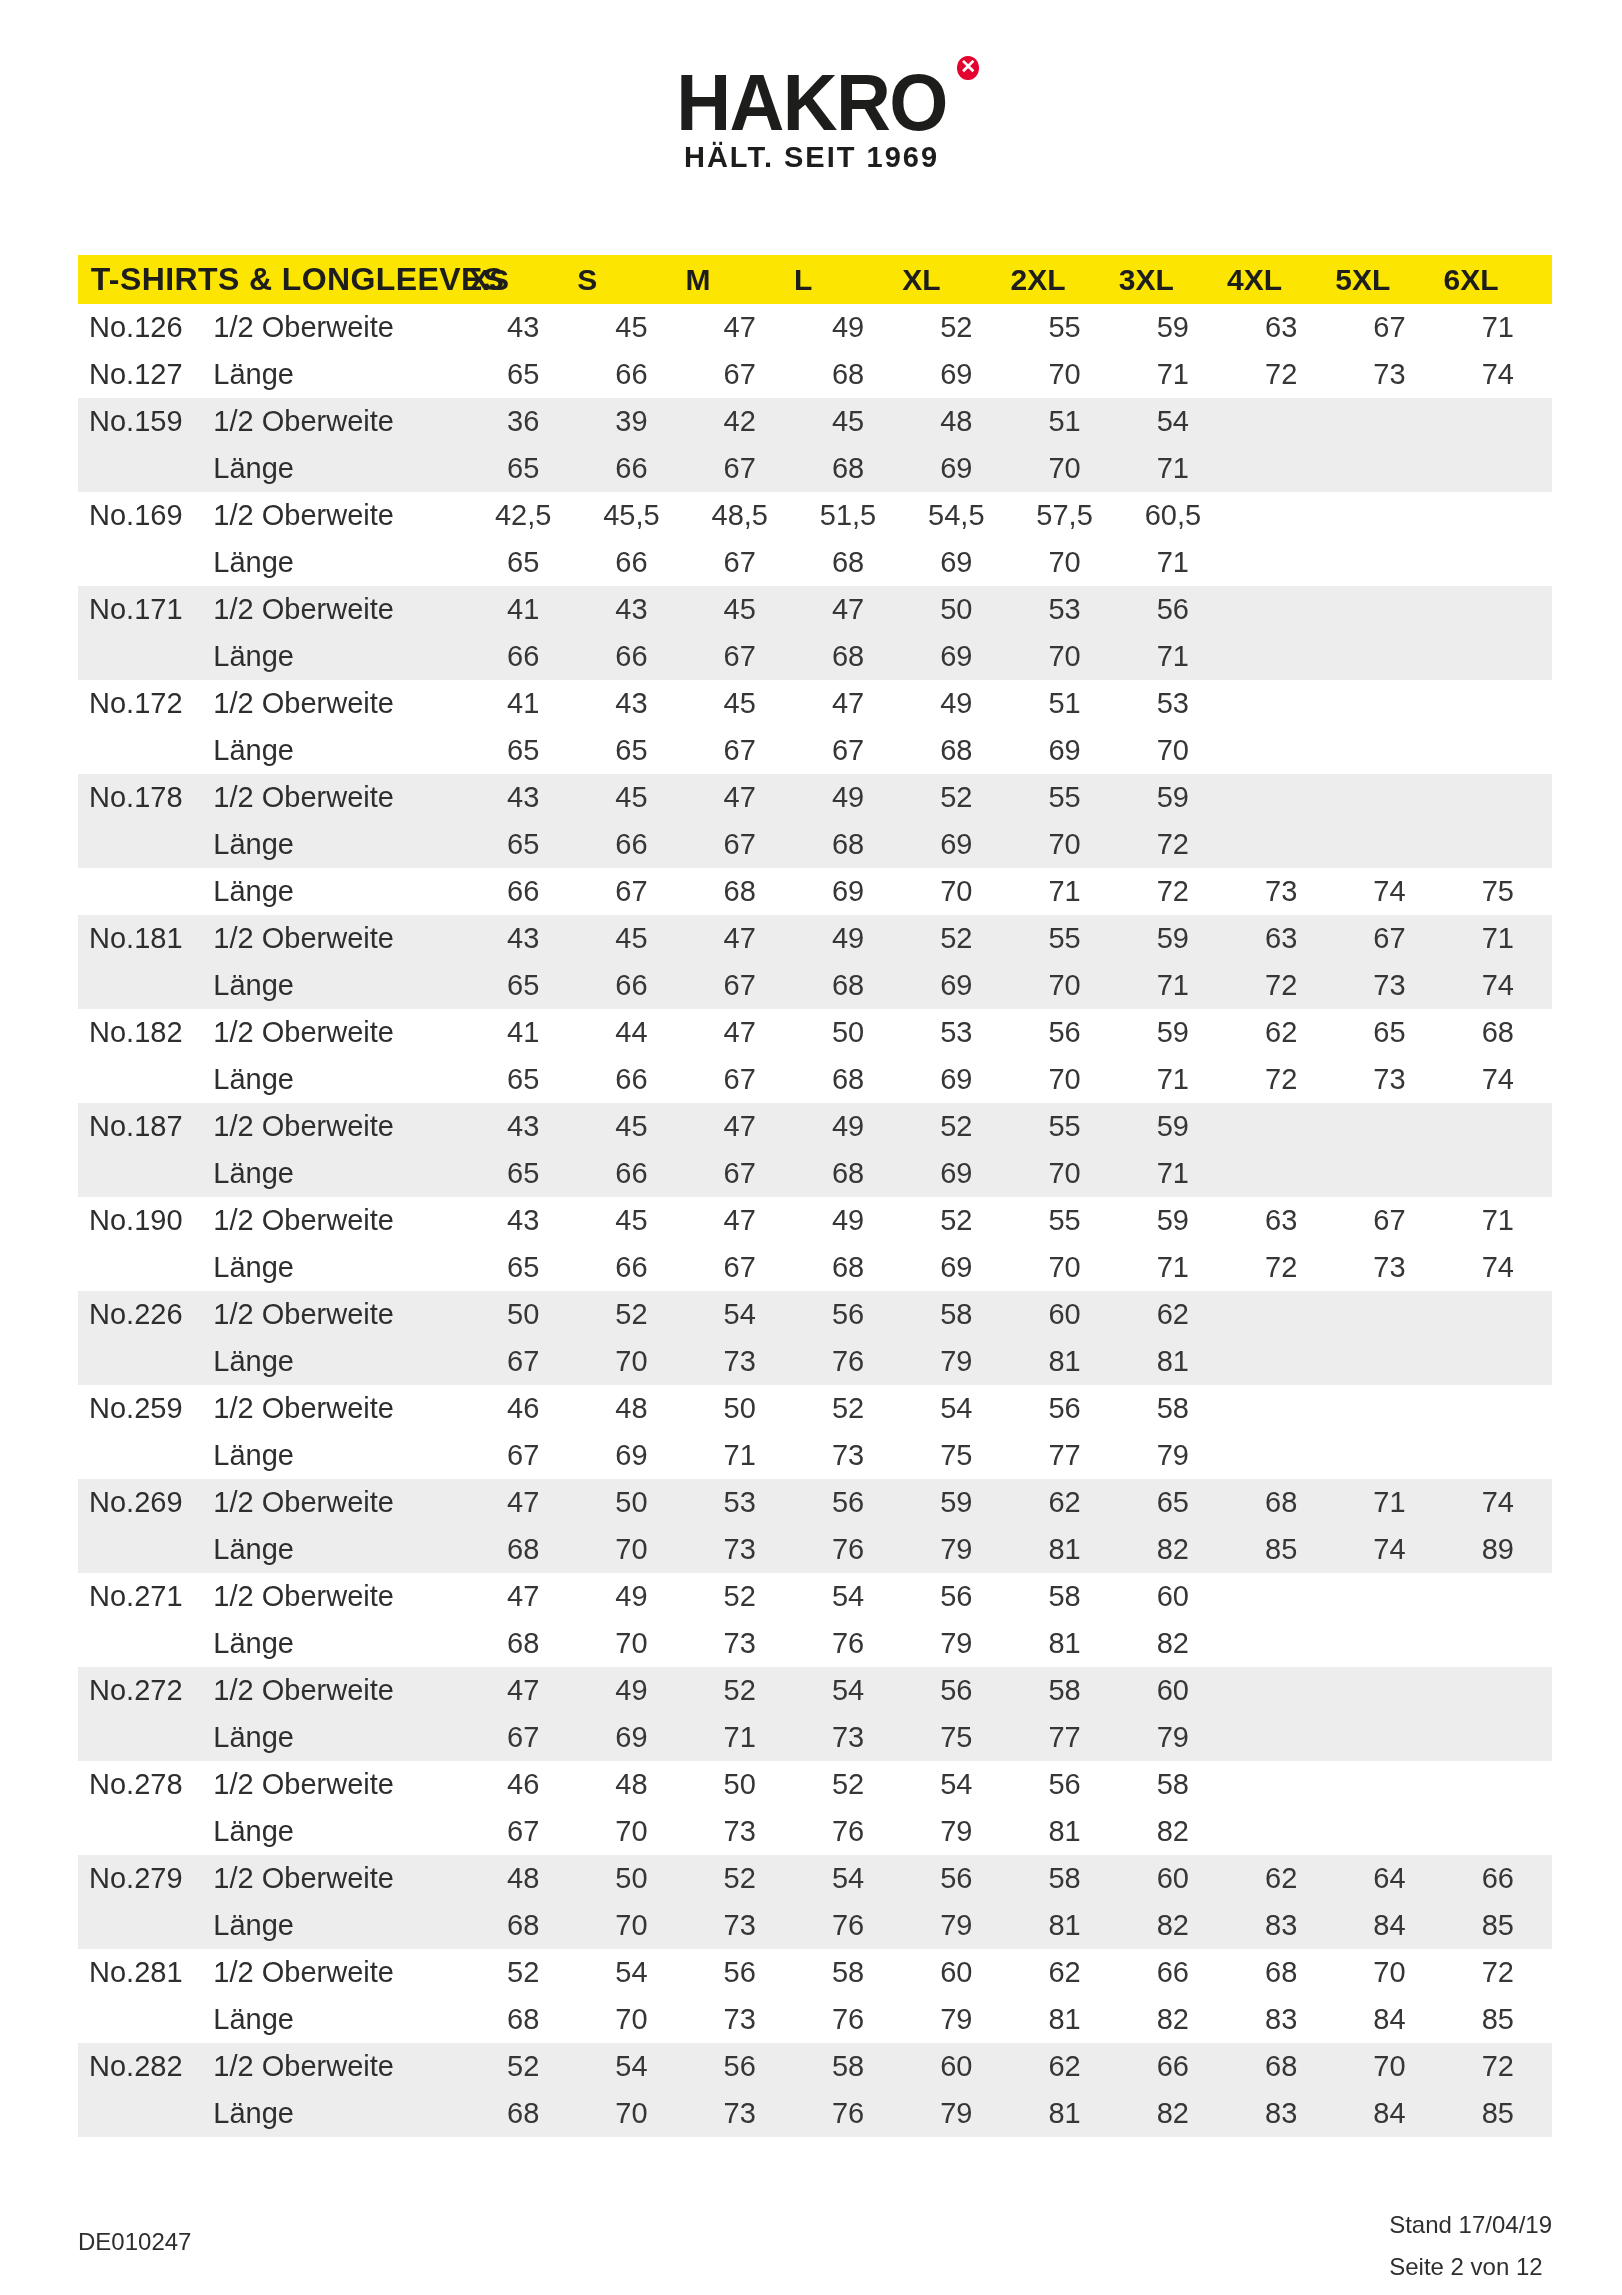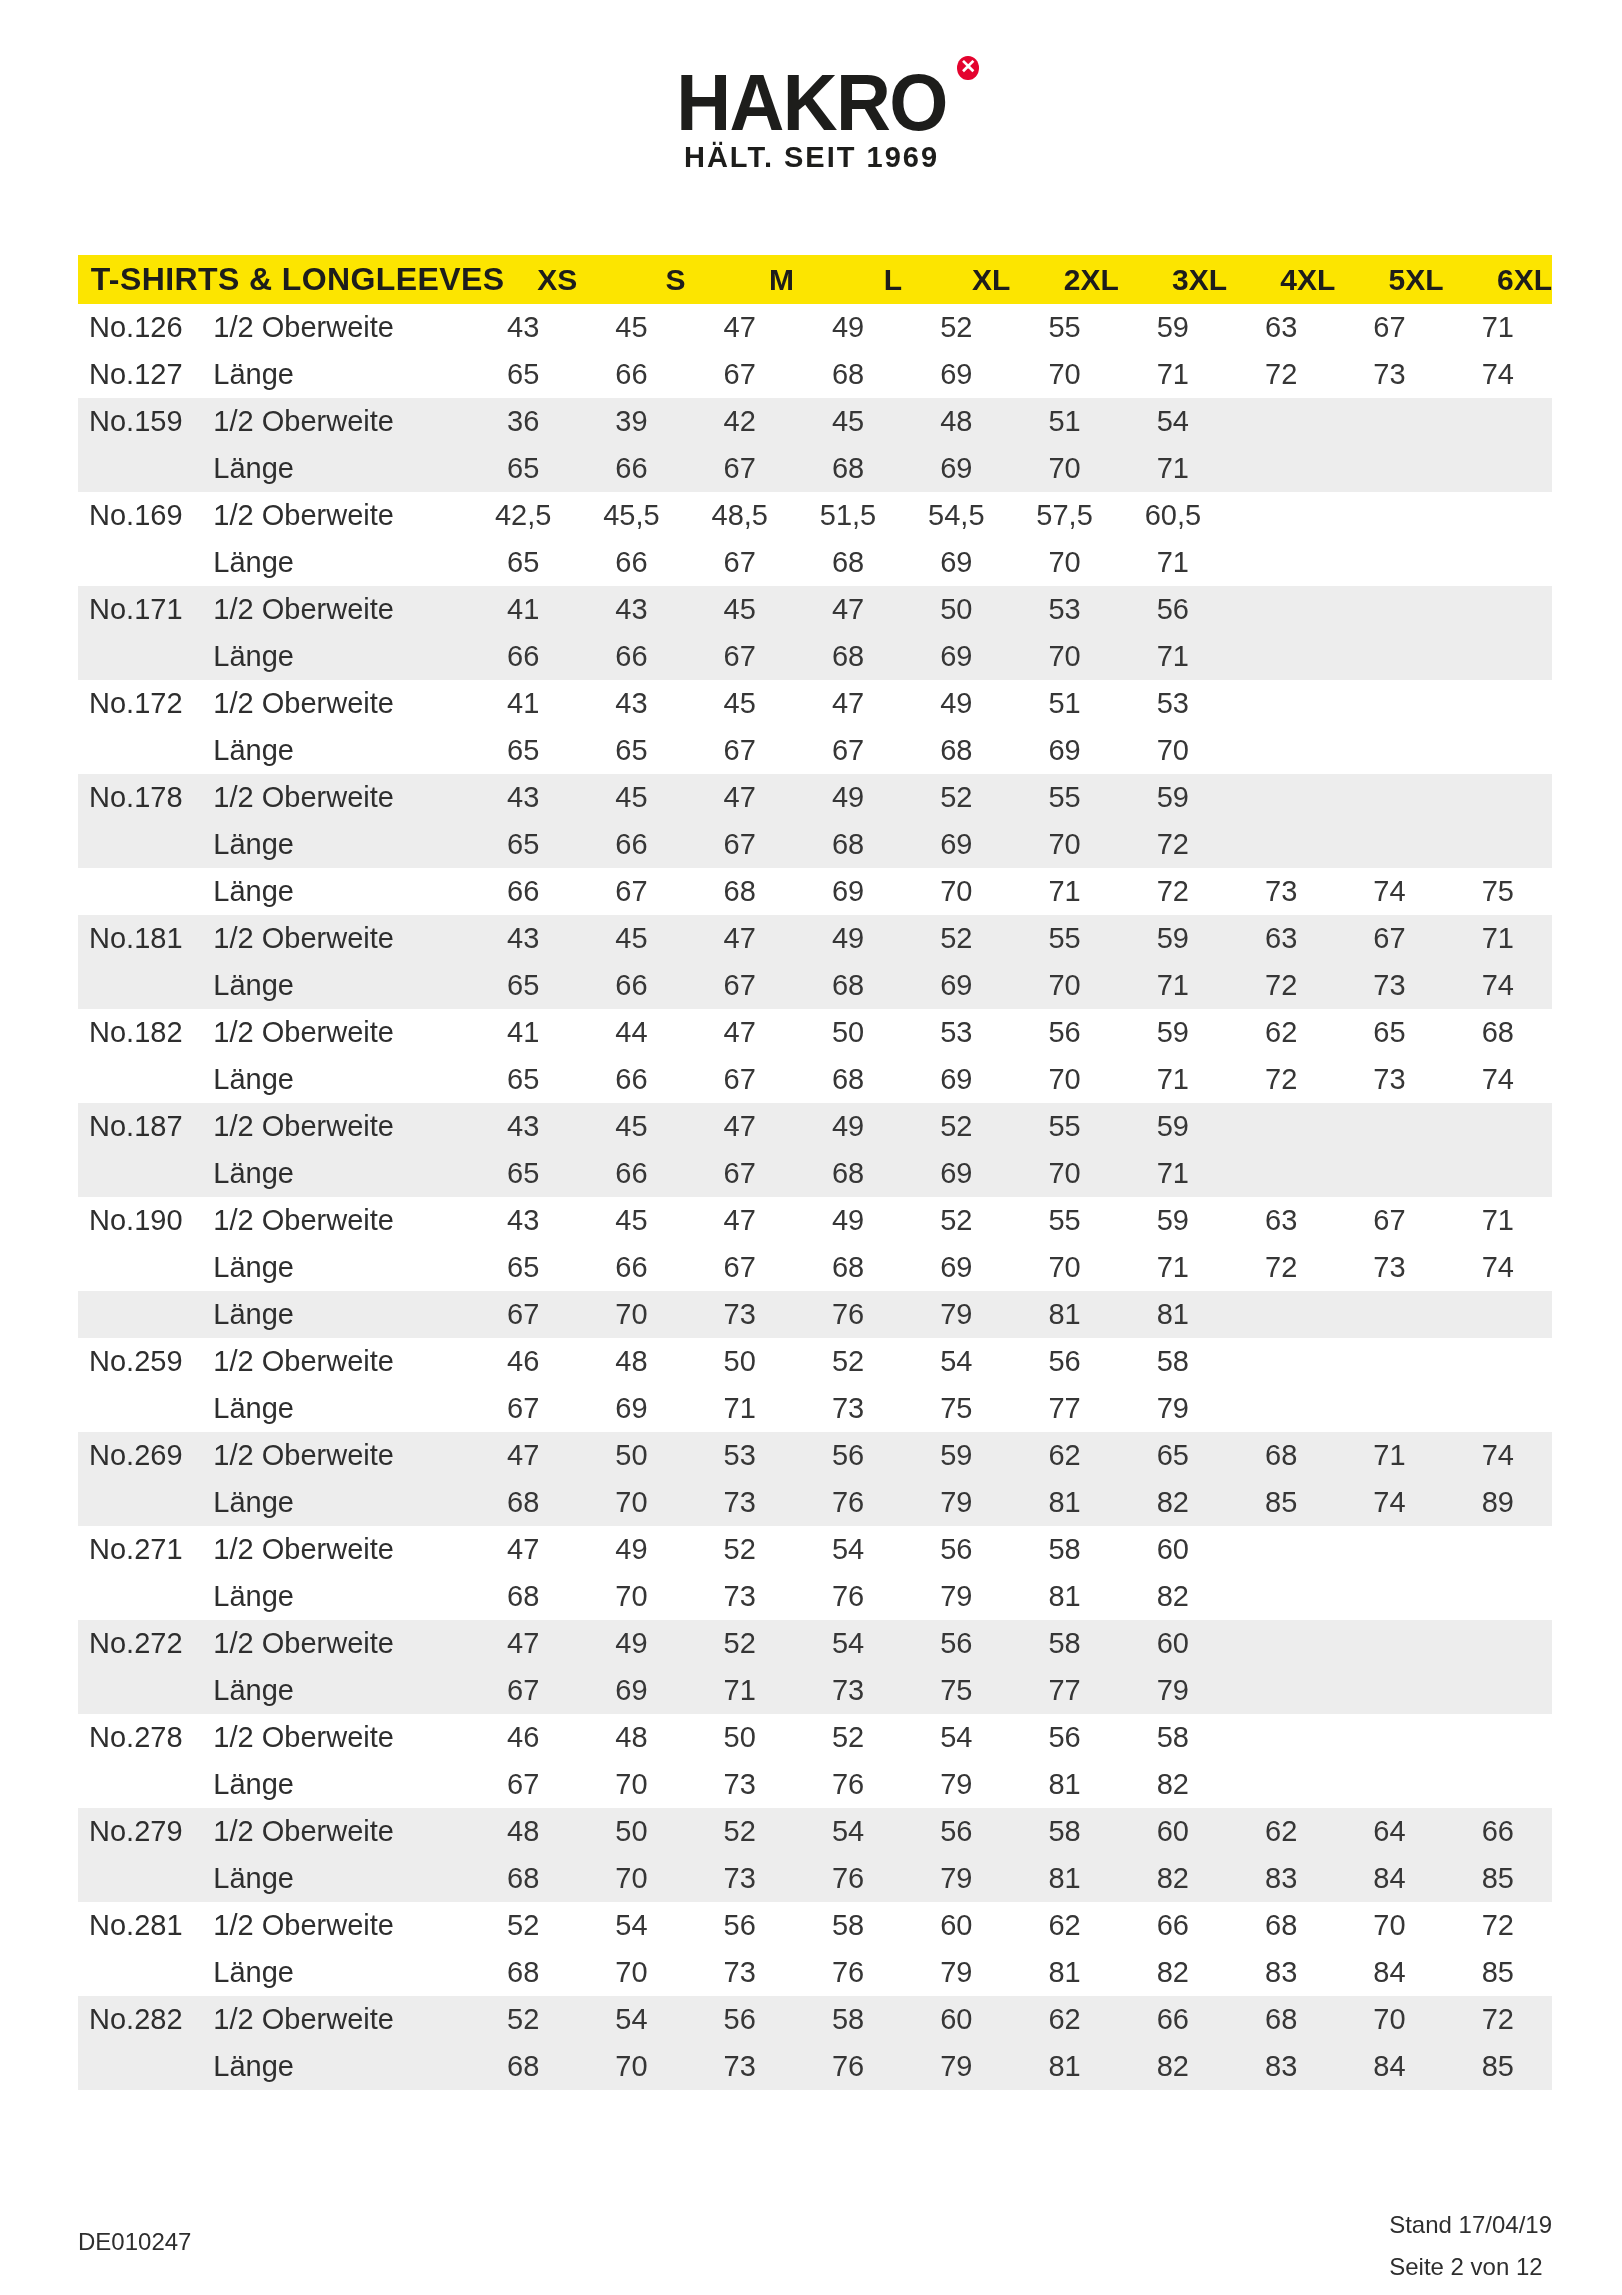--- a/index.html
+++ b/index.html
@@ -22,21 +22,21 @@
   .logo-x{color:#fff;font-size:19px;font-weight:800;line-height:1;transform:translateY(-0.8px);}
   .logo-tagline{font-size:29px;font-weight:700;letter-spacing:2px;color:var(--ink);align-self:center;}
 
   
   table.size-table{position:absolute;left:78px;top:255px;width:1474px;border-collapse:collapse;table-layout:fixed;}
   col.c-no{width:135px;}
   col.c-label{width:255px;}
   col.c-size{width:108px;}
   thead th{background:var(--brand-yellow);height:49px;font-size:30px;font-weight:800;color:var(--ink);vertical-align:middle;padding:0;}
   th.th-title{text-align:left;padding-left:12.7px;font-size:32px;letter-spacing:0.4px;white-space:nowrap;margin-left:24px;}
-  th.th-size{text-align:right;}
+  th.th-size{text-align:left;}
   tbody td{height:47px;padding:0;font-size:29px;font-weight:400;color:var(--num);vertical-align:middle;text-align:center;white-space:nowrap;}
   td.td-no{text-align:left;padding-left:11px;color:#2e2e2e;}
   td.td-label{text-align:left;color:#2e2e2e;}
   tr.shaded td{background:var(--row-shade);}
 
   
   .footer-left{position:absolute;left:78px;top:2228px;font-size:24px;color:#2e2e2e;}
   .footer-right{position:absolute;right:71px;top:2204px;font-size:24px;color:#2e2e2e;line-height:1.75;}
 </style>
 </head>
@@ -374,20 +374,34 @@
           <td class="td-value">67</td>
           <td class="td-value">68</td>
           <td class="td-value">69</td>
           <td class="td-value">70</td>
           <td class="td-value">71</td>
           <td class="td-value">72</td>
           <td class="td-value">73</td>
           <td class="td-value">74</td>
         </tr>
         <tr class="shaded">
+          <td class="td-no">No.226</td>
+          <td class="td-label">1/2 Oberweite</td>
+          <td class="td-value">50</td>
+          <td class="td-value">52</td>
+          <td class="td-value">54</td>
+          <td class="td-value">56</td>
+          <td class="td-value">58</td>
+          <td class="td-value">60</td>
+          <td class="td-value">62</td>
+          <td class="td-value"></td>
+          <td class="td-value"></td>
+          <td class="td-value"></td>
+        </tr>
+        <tr class="shaded">
           <td class="td-no"></td>
           <td class="td-label">Länge</td>
           <td class="td-value">67</td>
           <td class="td-value">70</td>
           <td class="td-value">73</td>
           <td class="td-value">76</td>
           <td class="td-value">79</td>
           <td class="td-value">81</td>
           <td class="td-value">81</td>
           <td class="td-value"></td>

